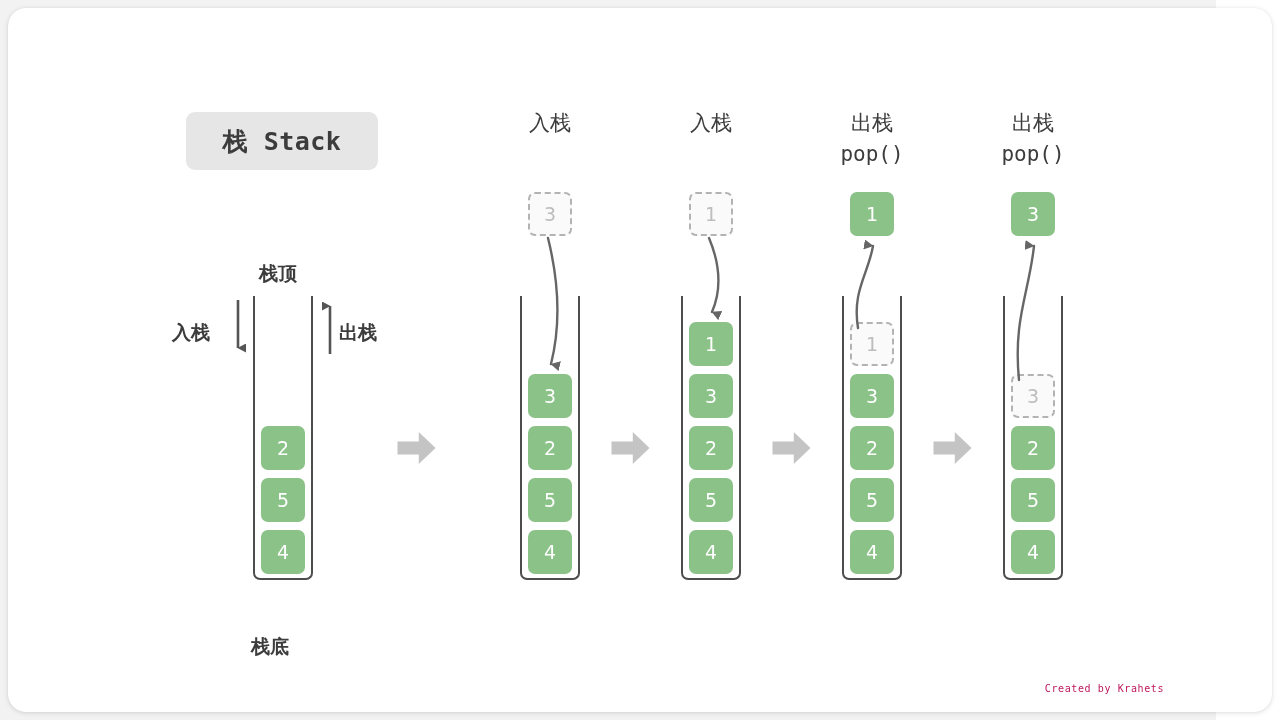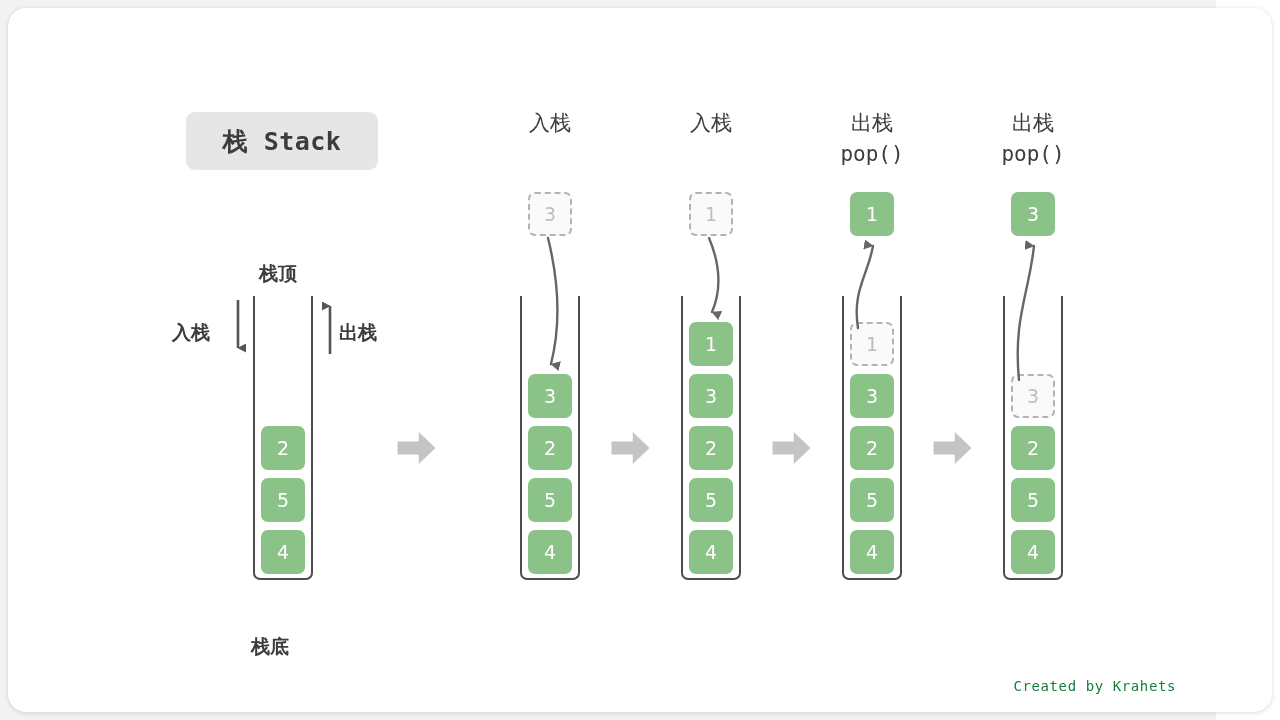--- a/index.html
+++ b/index.html
@@ -138,25 +138,25 @@
     left: 0;
     top: 0;
     width: 1280px;
     height: 720px;
     pointer-events: none;
   }
 
   
   .footer {
     position: absolute;
-    right: 40px;
+    right: 52px;
     bottom: 26px;
     font-family: "DejaVu Sans Mono", "Liberation Mono", monospace;
-    font-size: 14px;
-    color: #15803d;
+    font-size: 10px;
+    color: #be185d;
     letter-spacing: 0.6px;
     white-space: nowrap;
   }
 </style>
 </head>
 <body>
 
 <div id="canvas">
   <div class="card"></div>
 

